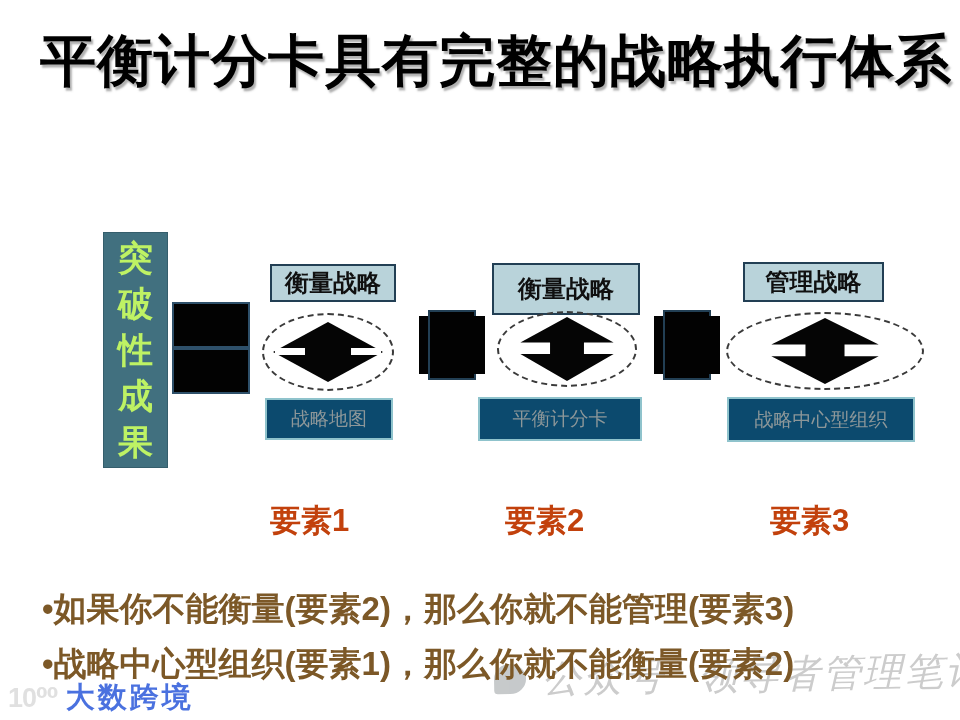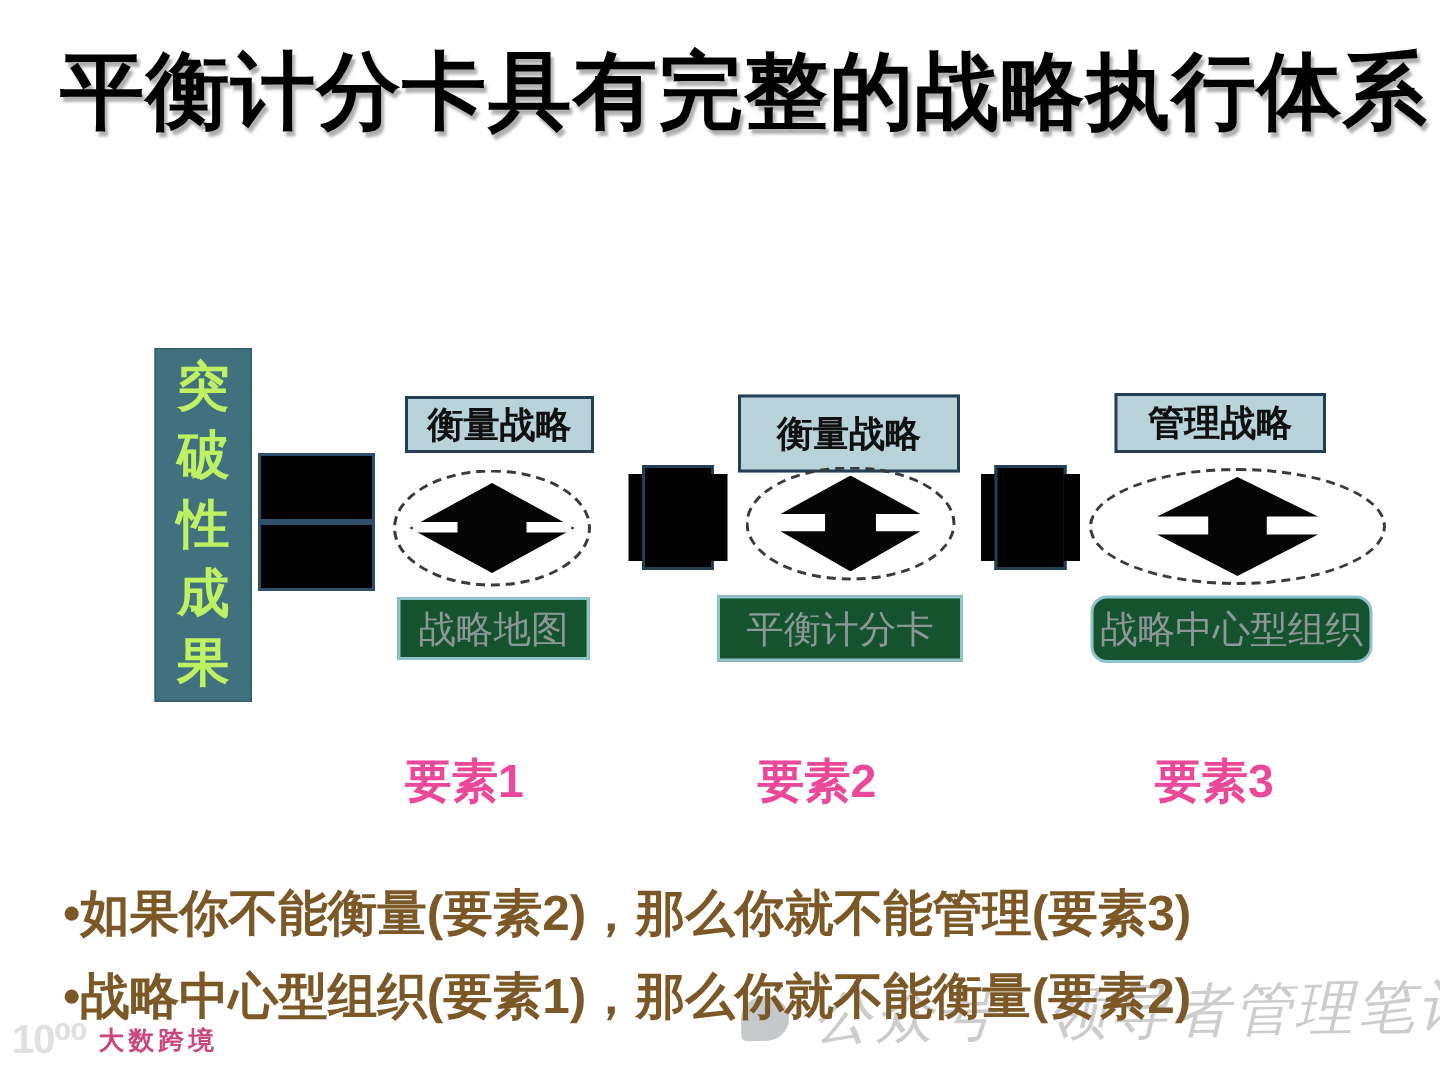--- a/index.html
+++ b/index.html
@@ -32,55 +32,55 @@
   .connx .bar.l{left:0;}
   .connx .bar.r{right:0;}
   .connx .sq{position:absolute;left:9px;top:0;width:48px;height:70px;background:#020202;border:2px solid #223f54;box-sizing:border-box;}
   
   .topbox{
     position:absolute;box-sizing:border-box;background:#b9d3da;border:2px solid #223f54;
     display:flex;align-items:center;justify-content:center;
     font-size:24px;font-weight:600;color:#101010;white-space:nowrap;
   }
   .botbox{
-    position:absolute;box-sizing:border-box;background:#14532d;border:2px solid #8fc3cc;
+    position:absolute;box-sizing:border-box;background:#0c4a6e;border:2px solid #8fc3cc;
     display:flex;align-items:center;justify-content:center;
-    font-size:25px;font-weight:500;color:#8d9799;white-space:nowrap;
+    font-size:19px;font-weight:500;color:#8d9799;white-space:nowrap;
   }
   
   .ellipse{
     position:absolute;border:2px dashed #3a3a3a;border-radius:50%;
     display:flex;align-items:center;justify-content:center;box-sizing:border-box;
   }
   .diamond-wrap{position:relative;width:110px;height:60px;}
   .diamond{width:100%;height:100%;background:#050505;
     clip-path:polygon(50% 0,100% 50%,50% 100%,0 50%);}
   .dslit{position:absolute;top:44%;height:7px;background:#fff;}
   .dslit.l{left:2px;width:30px;}
   .dslit.r{right:2px;width:30px;}
   .udarrow{background:#050505;
     clip-path:polygon(50% 0,94% 40%,66% 40%,66% 58%,94% 58%,50% 100%,6% 58%,34% 58%,34% 40%,6% 40%);}
   
-  .elem{position:absolute;top:500px;font-size:31px;font-weight:700;color:#ec4899;white-space:nowrap;}
+  .elem{position:absolute;top:500px;font-size:31px;font-weight:700;color:#c2410c;white-space:nowrap;}
   
   .bullets{position:absolute;left:42px;top:581px;width:900px;z-index:2;}
   .bullet{font-size:33px;font-weight:700;color:#7c5827;line-height:55px;white-space:nowrap;}
   
   .wm-right{
     position:absolute;left:494px;top:648px;z-index:1;display:flex;align-items:center;
     opacity:.5;transform:rotate(-1deg);
   }
   .wm-bubble{width:32px;height:30px;border-radius:50% 50% 50% 12%;background:#8f9598;margin-right:16px;}
   .wm-right .wm-text{font-size:39px;color:#9a9a9a;font-style:italic;letter-spacing:2px;white-space:nowrap;}
   .wm-right .gap{display:inline-block;width:34px;}
   .wm-left{
     position:absolute;left:8px;top:678px;display:flex;align-items:center;opacity:.8;
   }
   .wm-logo{font-size:27px;font-weight:800;color:#d9d9d9;margin-right:8px;letter-spacing:-1px;}
-  .wm-left .wm-text{font-size:17px;font-weight:700;color:#be185d;letter-spacing:3px;white-space:nowrap;}
+  .wm-left .wm-text{font-size:29px;font-weight:700;color:#1d4ed8;letter-spacing:3px;white-space:nowrap;}
 </style>
 </head>
 <body>
 
 <div class="slide">
 
   <div class="title">平衡计分卡具有完整的战略执行体系</div>
 
   <div class="vpanel">
     <div class="vtext">突破性成果</div>
@@ -116,21 +116,21 @@
   <div class="connx" style="left:654px;top:310px;">
     <div class="bar l"></div>
     <div class="sq"></div>
     <div class="bar r"></div>
   </div>
 
   <div class="topbox" style="left:743px;top:262px;width:141px;height:40px;">管理战略</div>
   <div class="ellipse" style="left:726px;top:312px;width:198px;height:78px;">
     <div class="udarrow" style="width:122px;height:66px;"></div>
   </div>
-  <div class="botbox" style="left:727px;top:397px;width:188px;height:45px;border-radius:11px;">战略中心型组织</div>
+  <div class="botbox" style="left:727px;top:397px;width:188px;height:45px;">战略中心型组织</div>
 
   <div class="elem" style="left:270px;">要素1</div>
   <div class="elem" style="left:505px;">要素2</div>
   <div class="elem" style="left:770px;">要素3</div>
 
   <div class="wm-right">
     <div class="wm-bubble"></div>
     <span class="wm-text">公众号</span>
     <span class="gap"></span>
     <span class="wm-text">领导者管理笔记</span>

